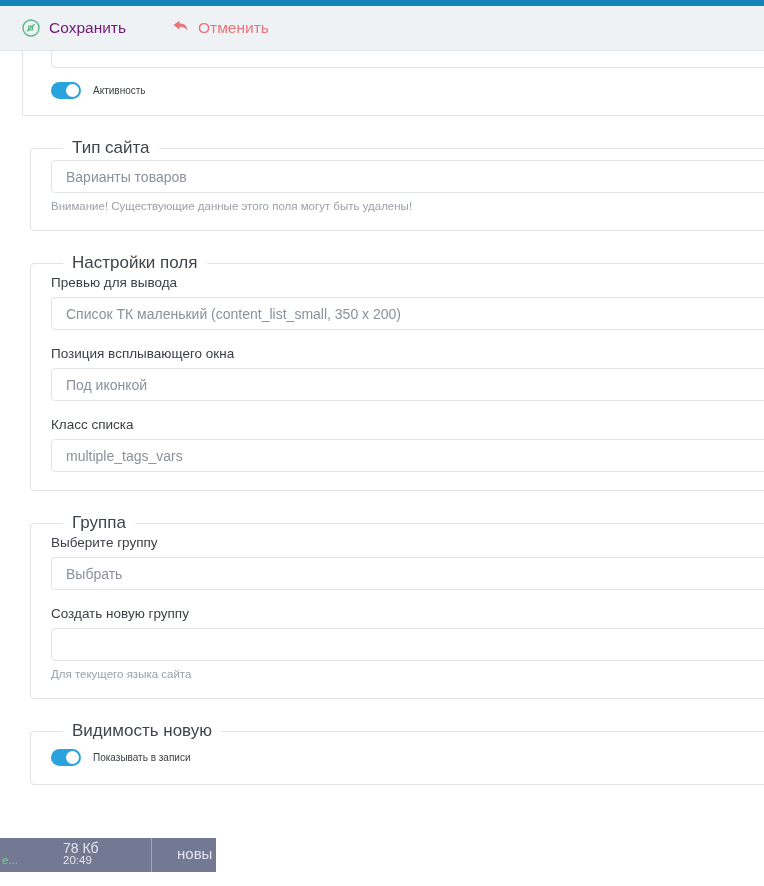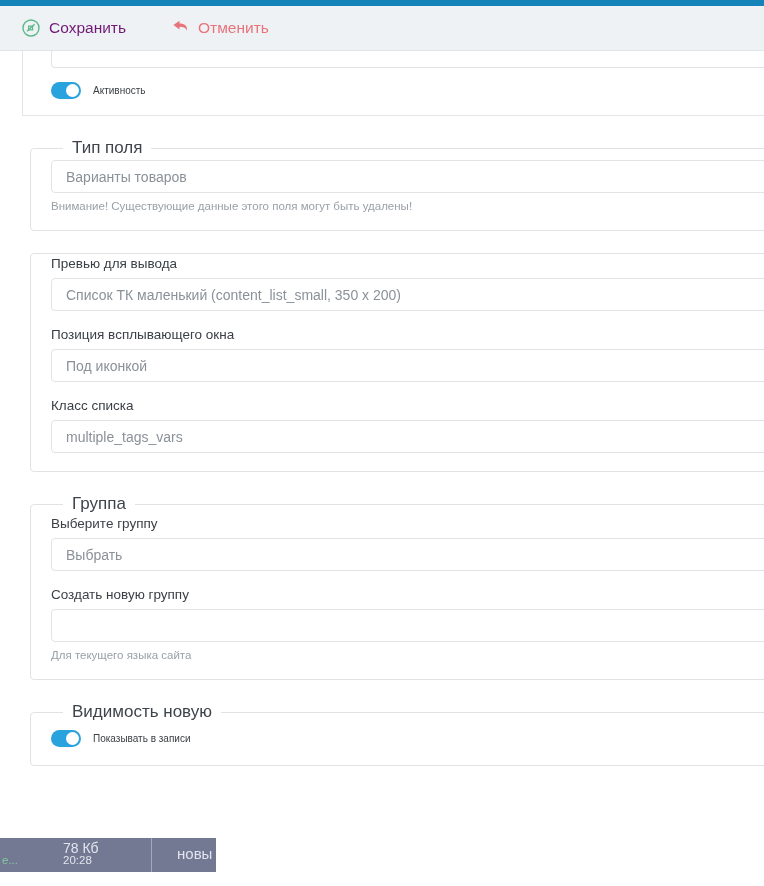--- a/index.html
+++ b/index.html
@@ -232,28 +232,29 @@
         </div>
         <div class="toggle-row">
           <div class="switch">
             <div class="knob"></div>
           </div>
           <span class="toggle-label">Активность</span>
         </div>
       </div>
 
       <fieldset class="fs">
-        <legend>Тип поля</legend>
+        <legend>Тип сайта</legend>
         <div class="field">
           <div class="finput">Варианты товаров</div>
           <span class="fhint">Внимание! Существующие данные этого поля могут быть удалены!</span>
         </div>
       </fieldset>
 
       <fieldset class="fs">
+        <legend>Настройки поля</legend>
 
         <div class="field">
           <label class="flabel">Превью для вывода</label>
           <div class="finput">Список ТК маленький (content_list_small, 350 x 200)</div>
         </div>
 
         <div class="field">
           <label class="flabel">Позиция всплывающего окна</label>
           <div class="finput">Под иконкой</div>
         </div>
@@ -288,18 +289,18 @@
           <span class="toggle-label">Показывать в записи</span>
         </div>
       </fieldset>
 
     </div>
   </div>
 
   <div class="overlay">
     <span class="ov-left">е...</span>
     <span class="ov-size">78 Кб</span>
-    <span class="ov-time">20:28</span>
+    <span class="ov-time">20:49</span>
     <span class="ov-sep"></span>
     <span class="ov-word">новы</span>
   </div>
 
 </div>
 
 </body></html>

